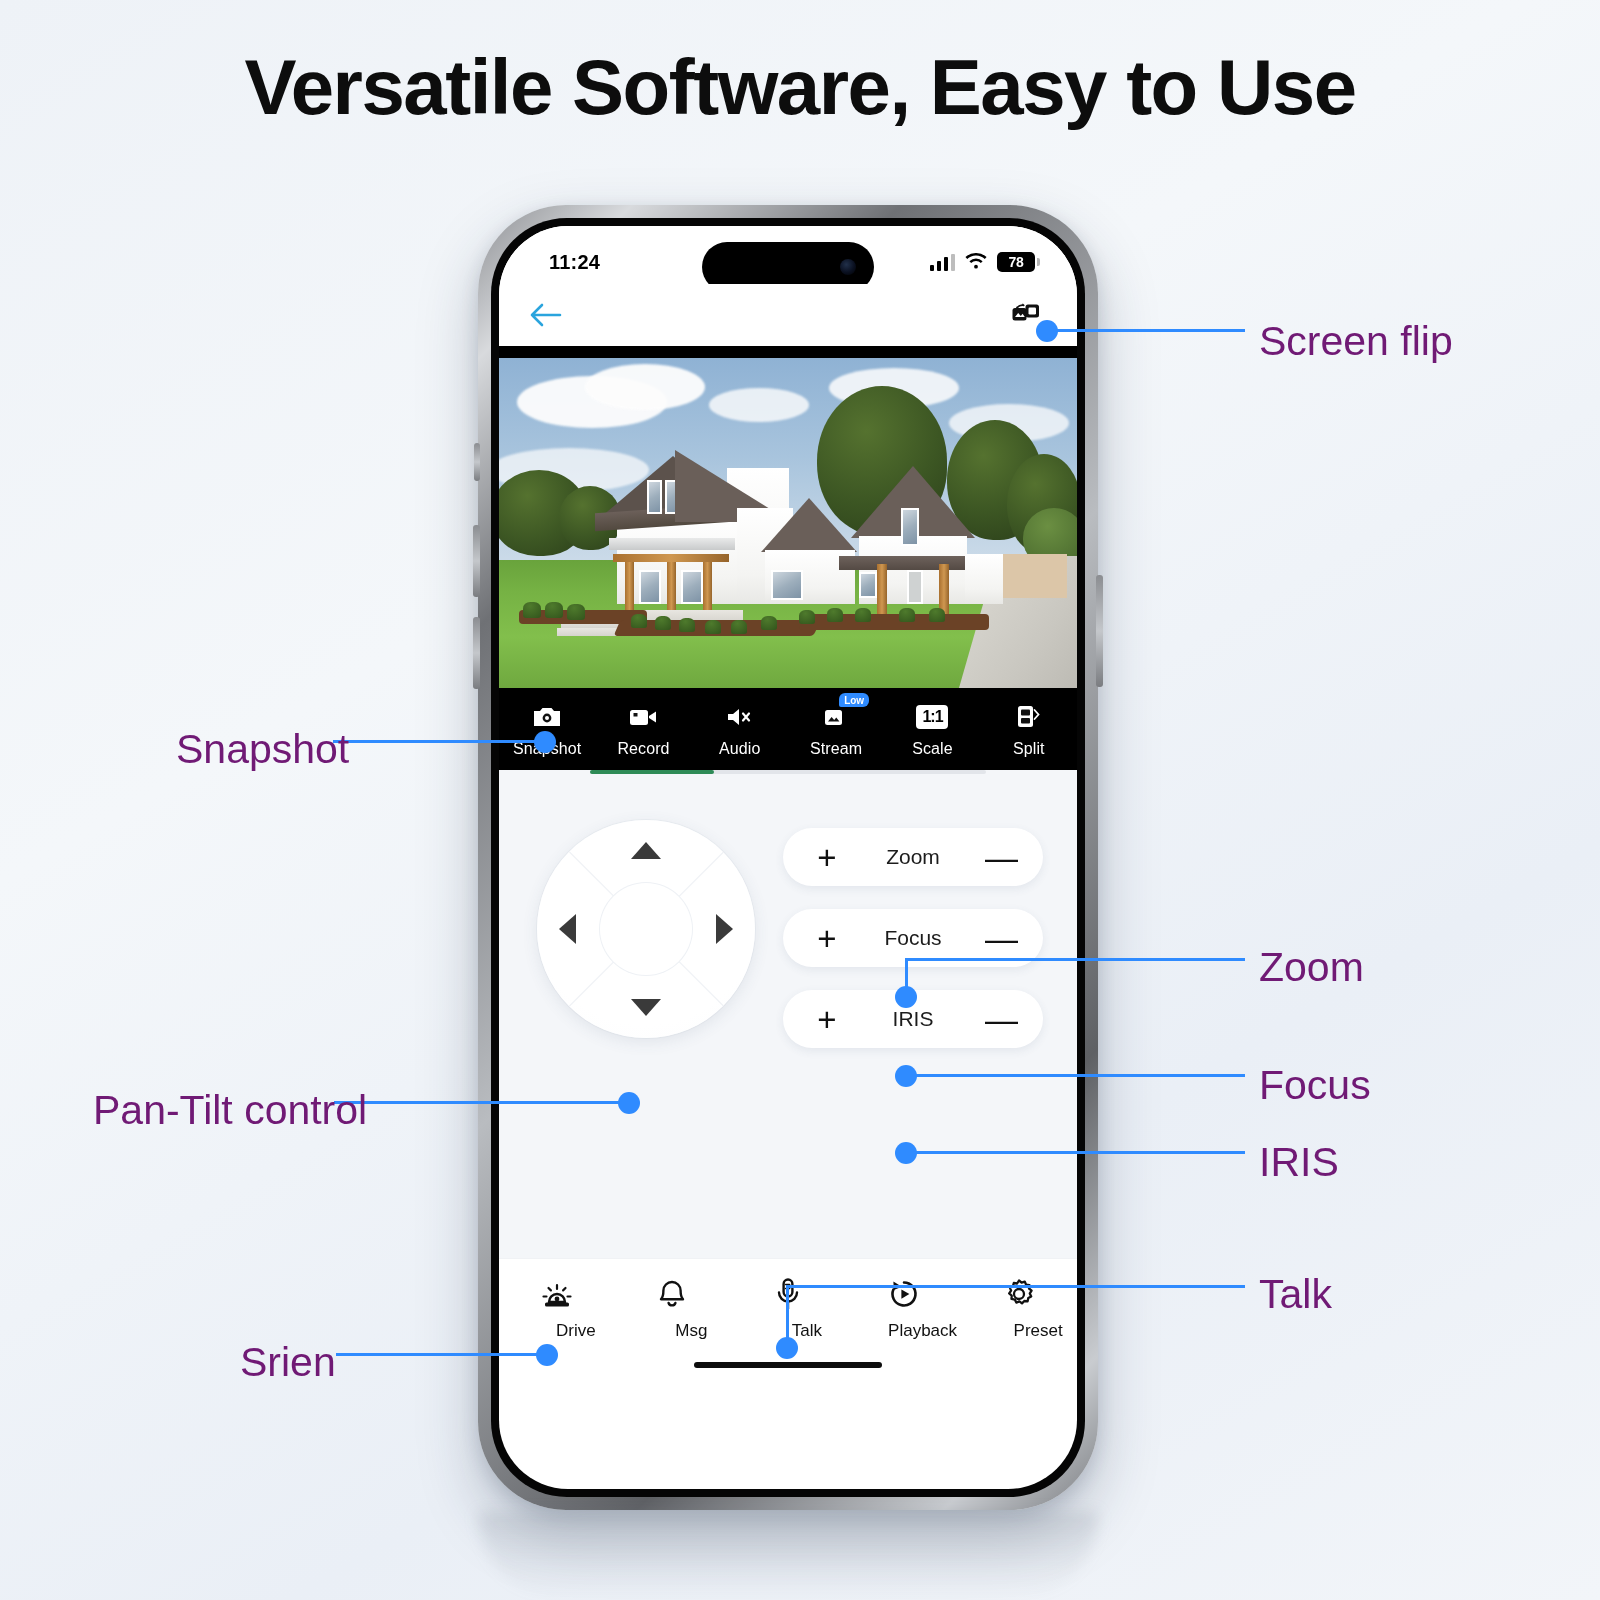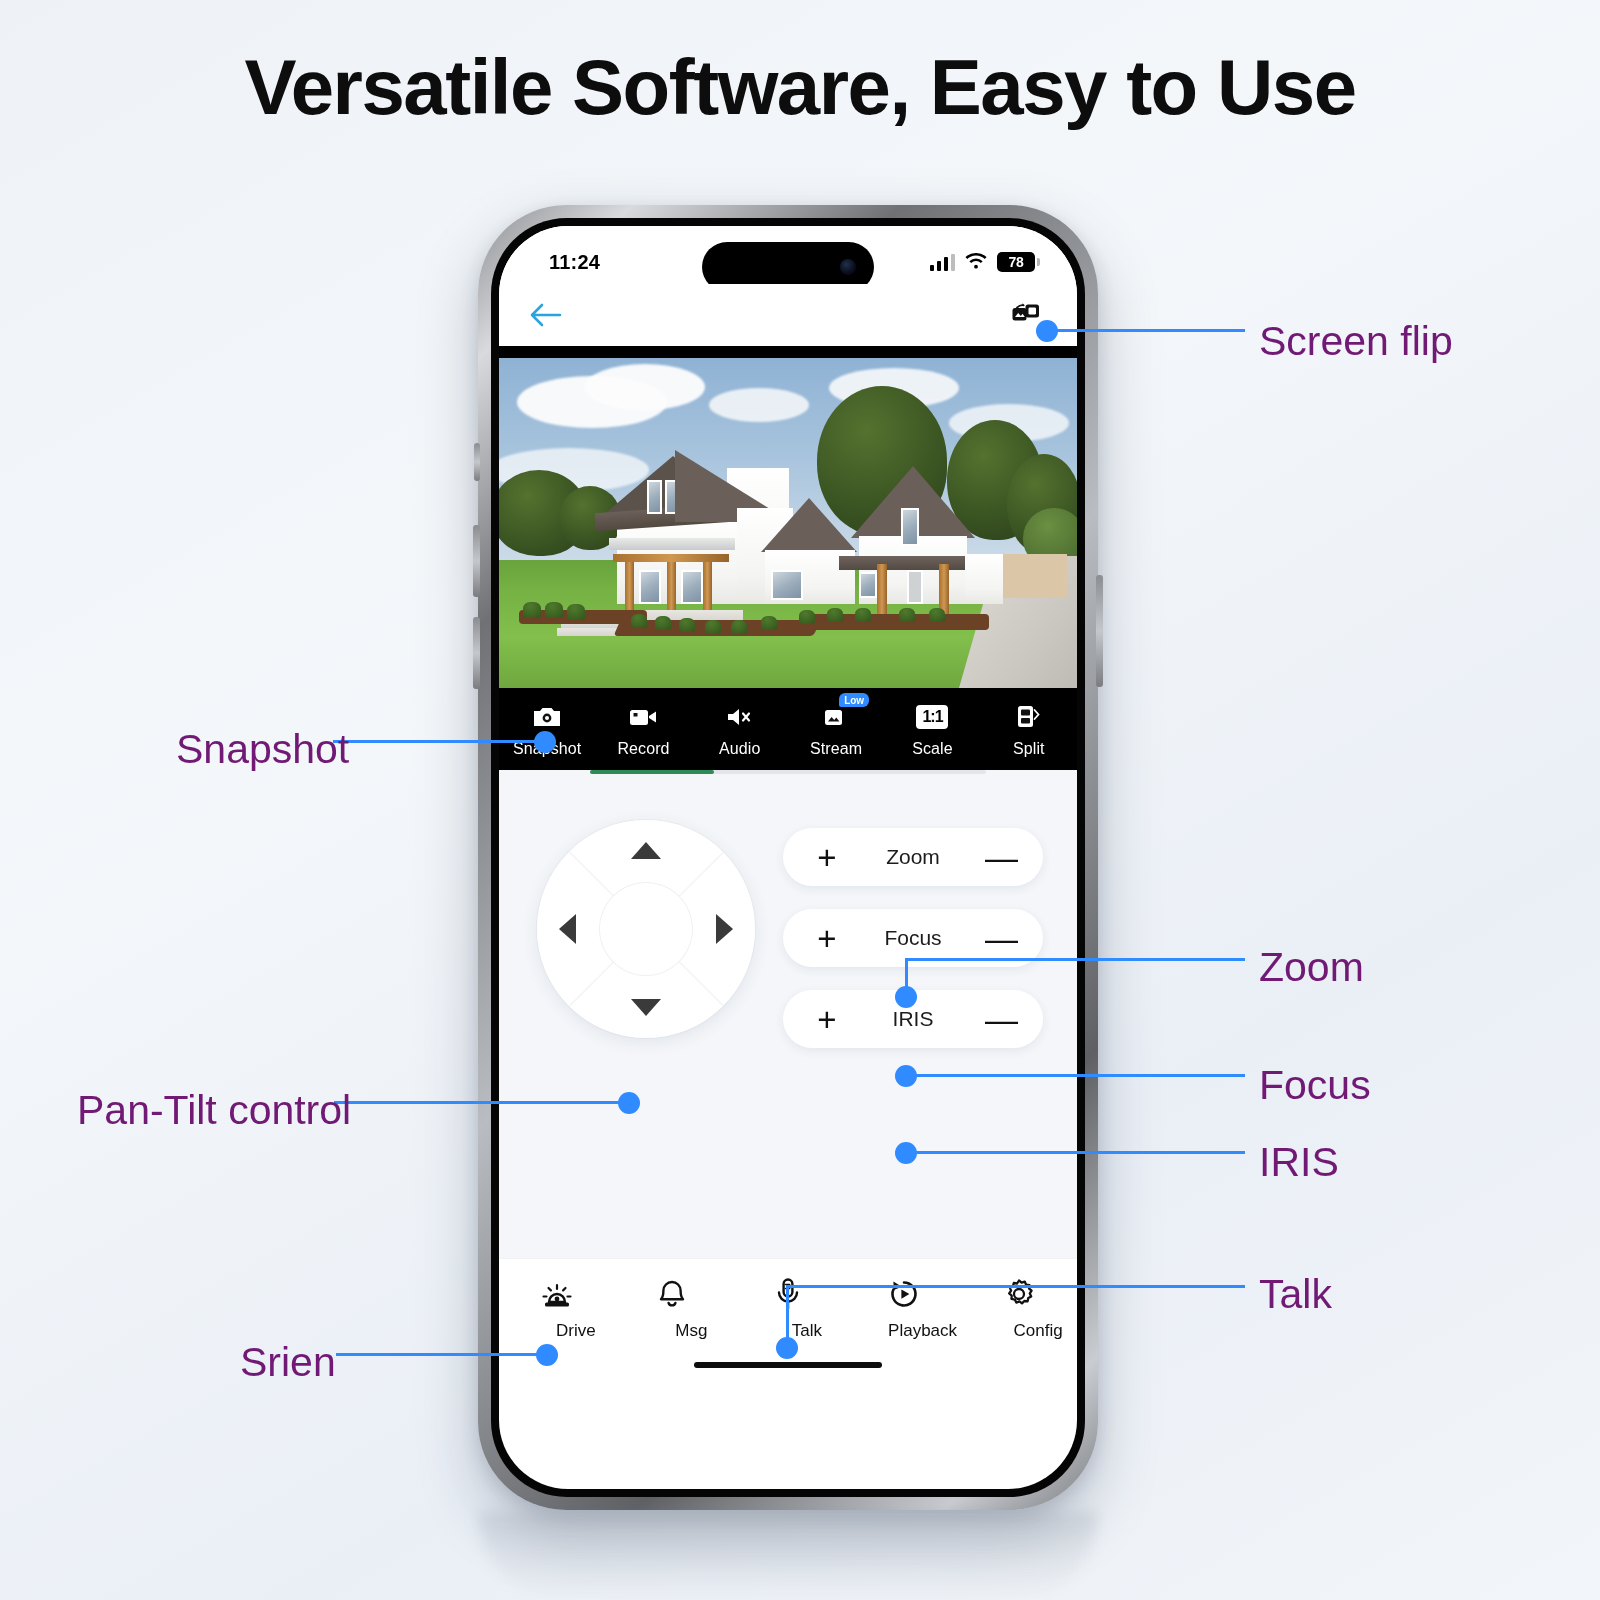--- a/index.html
+++ b/index.html
@@ -540,21 +540,21 @@
               <div class="bn-lab">Playback</div>
             </div>
 
             <div class="bn-item">
               <div class="bn-ico">
                 <svg width="36" height="36" viewBox="0 0 36 36">
                   <path d="M18 4.5l2.6 2.1 3.2-1 1.3 3.1 3.3.5-.4 3.3 2.6 2.1-1.8 2.8 1.4 3-2.9 1.6-.7 3.3-3.3-.3-2.3 2.4-2.6-2-3.1 1.2-1.5-3-3.3-.7.2-3.3-2.5-2.2 1.9-2.7-1.2-3.1 3-1.4.9-3.2 3.3.5z" fill="none" stroke="#111" stroke-width="2.3" stroke-linejoin="round"></path>
                   <circle cx="18" cy="18" r="5" fill="none" stroke="#111" stroke-width="2.3"></circle>
                 </svg>
               </div>
-              <div class="bn-lab">Config</div>
+              <div class="bn-lab">Preset</div>
             </div>
 
             <div class="home-ind"></div>
           </div>
 
         </div>
 
       </div>
     </div>
   </div>
@@ -583,17 +583,17 @@
 <div class="anno-vline" style="left:786px;  top:1285px; height:58px;"></div>
 <div class="anno-line" style="left:786px;  top:1285px; width:459px;"></div>
 <div class="anno-label" style="left:1259px; top:1271px;">Talk</div>
 
 <div class="anno-dot" style="left:534px;  top:731px;"></div>
 <div class="anno-line" style="left:333px;  top:740px; width:205px;"></div>
 <div class="anno-label" style="left:176px;  top:726px;">Snapshot</div>
 
 <div class="anno-dot" style="left:618px;  top:1092px;"></div>
 <div class="anno-line" style="left:334px;  top:1101px; width:292px;"></div>
-<div class="anno-label" style="left:77px;   top:1087px;text-align:center;">Pan-Tilt control</div>
+<div class="anno-label" style="left:93px;   top:1087px;text-align:center;">Pan-Tilt control</div>
 
 <div class="anno-dot" style="left:536px;  top:1344px;"></div>
 <div class="anno-line" style="left:336px;  top:1353px; width:206px;"></div>
 <div class="anno-label" style="left:240px;  top:1339px;">Srien</div>
 
 </body></html>

